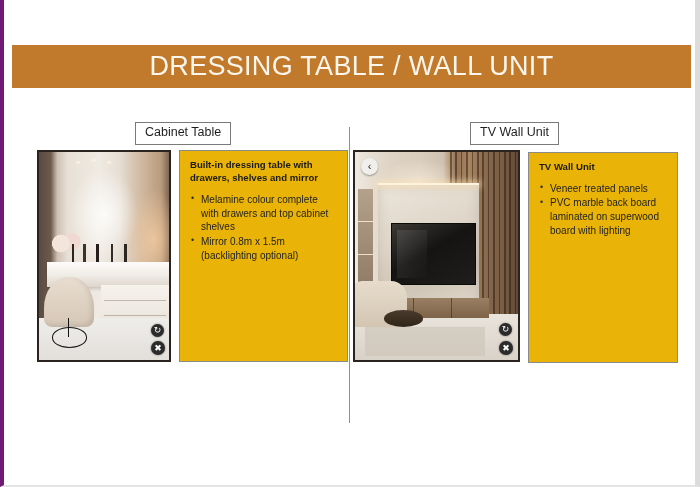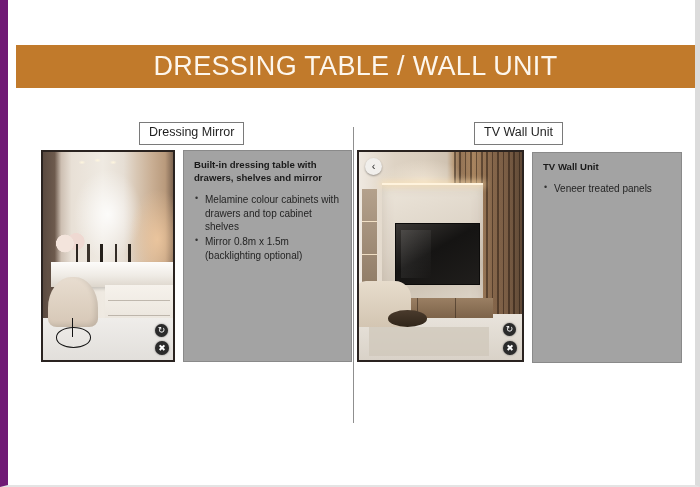--- a/index.html
+++ b/index.html
@@ -9,21 +9,21 @@
     height: 487px;
     background: #d8d8d8;
     font-family: "Liberation Sans", sans-serif;
   }
 
   .slide {
     position: relative;
     width: 700px;
     height: 487px;
     background: #ffffff;
-    border-left: 8px solid #701a75;
+    border-left: 4px solid #701a75;
     border-right: 5px solid #dcdcdc;
     border-bottom: 2px solid #e4e4e4;
     overflow: hidden;
   }
 
   
   .title-band {
     position: absolute;
     left: 8px;
     top: 45px;
@@ -249,21 +249,21 @@
   .lp-rotate { right: 5px;  bottom: 23px; }
   .lp-close  { right: 4px;  bottom: 5px;  }
   
   .rp-back   { left: 6px;   top: 6px;     }
   .rp-rotate { right: 6px;  bottom: 24px; }
   .rp-close  { right: 5px;  bottom: 5px;  }
 
   
   .specbox {
     position: absolute;
-    background: #a3a3a3;
+    background: #eab308;
     border: 1px solid #8a8a8a;
     padding: 8px 9px 8px 10px;
   }
   .specbox-left  { left: 175px; top: 150px; width: 169px; height: 212px; }
   .specbox-right { left: 524px; top: 152px; width: 150px; height: 211px; }
 
   .spec-head {
     font-size: 9.6px;
     font-weight: bold;
     color: #1a1a1a;
@@ -292,21 +292,21 @@
 <body>
 
 <div class="slide">
 
   <div class="title-band">
     <span class="title-text">DRESSING TABLE / WALL UNIT</span>
   </div>
 
   <div class="col-divider"></div>
 
-  <div class="chip chip-left">Dressing Mirror</div>
+  <div class="chip chip-left">Cabinet Table</div>
 
   <div class="photo photo-left">
     <div class="img-dress">
       <div class="flowers"></div>
       <div class="bottles"></div>
       <div class="counter"></div>
       <div class="drawers"></div>
       <div class="floor"></div>
       <div class="chair"></div>
       <div class="chair-stem"></div>
@@ -316,21 +316,21 @@
       <span>↻</span>
     </div>
     <div class="ov-btn ov-dark ov-close lp-close">
       <span>✖</span>
     </div>
   </div>
 
   <div class="specbox specbox-left">
     <div class="spec-head">Built-in dressing table with drawers, shelves and mirror</div>
     <ul class="spec-list">
-      <li>Melamine colour cabinets with drawers and top cabinet shelves</li>
+      <li>Melamine colour complete with drawers and top cabinet shelves</li>
       <li>Mirror 0.8m x 1.5m (backlighting optional)</li>
     </ul>
   </div>
 
   <div class="chip chip-right">TV Wall Unit</div>
 
   <div class="photo photo-right">
     <div class="img-tv">
       <div class="slats"></div>
       <div class="shelf-left"></div>
@@ -351,16 +351,17 @@
     </div>
     <div class="ov-btn ov-dark ov-close rp-close">
       <span>✖</span>
     </div>
   </div>
 
   <div class="specbox specbox-right">
     <div class="spec-head">TV Wall Unit</div>
     <ul class="spec-list">
       <li>Veneer treated panels</li>
+      <li>PVC marble back board laminated on superwood board with lighting</li>
     </ul>
   </div>
 
 </div>
 
 </body></html>

